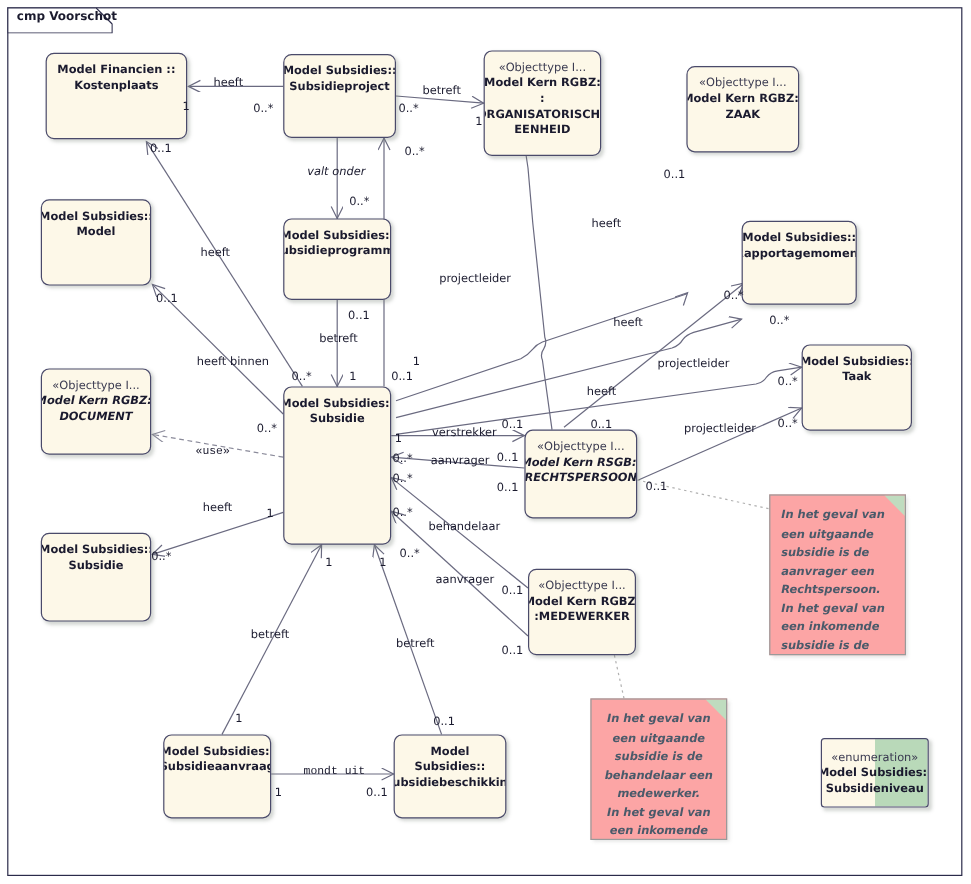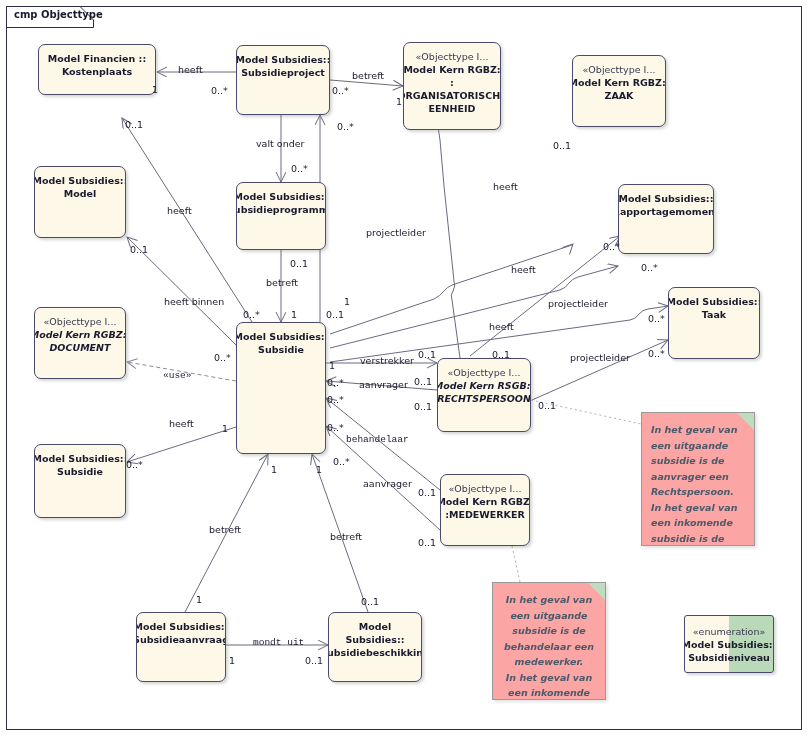--- a/index.html
+++ b/index.html
@@ -138,21 +138,21 @@
 <body>
 
 <div id="canvas">
 
   <div id="frame"></div>
   <div id="frame-tab">
     <svg width="88" height="22" viewBox="0 0 88 22">
       <path d="M0.5,0.5 L74,0.5 L87.5,14 L87.5,21.5 L0.5,21.5 Z" fill="#ffffff" stroke="#2b2b4a" stroke-width="1"></path>
     </svg>
   </div>
-  <div id="frame-tab-label">cmp Objecttype</div>
+  <div id="frame-tab-label">cmp Voorschot</div>
 
   <svg id="links" viewBox="0 0 809 737" xmlns="http://www.w3.org/2000/svg">
     <defs>
       <marker id="open-arrow" markerWidth="14" markerHeight="14" refX="11" refY="5" orient="auto" markerUnits="userSpaceOnUse">
         <path d="M1,0 L11,5 L1,10" fill="none" stroke="#6a6a80" stroke-width="1"></path>
       </marker>
       <marker id="open-arrow-dash" markerWidth="14" markerHeight="14" refX="11" refY="5" orient="auto" markerUnits="userSpaceOnUse">
         <path d="M1,0 L11,5 L1,10" fill="none" stroke="#8a8a9a" stroke-width="1"></path>
       </marker>
     </defs>
@@ -203,21 +203,21 @@
       <path d="M368,612 L312,454" marker-end="url(#open-arrow)"></path>
 
       <path d="M226,645 L328,645" marker-end="url(#open-arrow)"></path>
 
       <path d="M531,400 L641,424" stroke="#b0b0b0" stroke-dasharray="2,3"></path>
       <path d="M512,546 L520,582" stroke="#b0b0b0" stroke-dasharray="2,3"></path>
     </g>
   </svg>
 
   <div id="node-layer">
-      <div class="node wrapok" style="left: 38px; top: 44px; width: 118px; height: 51px;">
+      <div class="node wrapok" style="left: 38px; top: 44px; width: 118px; height: 72px;">
         <div class="ln">Model Financien ::</div>
         <div class="ln">Kostenplaats</div>
       </div>
       <div class="node" style="left: 236px; top: 45px; width: 94px; height: 70px;">
         <div class="ln">Model Subsidies::</div>
         <div class="ln">Subsidieproject</div>
       </div>
       <div class="node" style="left: 403px; top: 42px; width: 98px; height: 88px;">
         <div class="ln stereo">«Objecttype I...</div>
         <div class="ln">Model Kern RGBZ:</div>
@@ -297,21 +297,21 @@
     </div>
   <div id="label-layer">
       <div class="lbl" style="left: 178px; top: 64px;">heeft</div>
       <div class="lbl" style="left: 152px; top: 84px;">1</div>
       <div class="lbl" style="left: 211px; top: 85px;">0..*</div>
       <div class="lbl" style="left: 352px; top: 70px;">betreft</div>
       <div class="lbl" style="left: 332px; top: 85px;">0..*</div>
       <div class="lbl" style="left: 396px; top: 96px;">1</div>
       <div class="lbl" style="left: 125px; top: 119px;">0..1</div>
       <div class="lbl" style="left: 337px; top: 121px;">0..*</div>
-      <div class="lbl" style="left: 256px; top: 138px;">valt onder</div>
+      <div class="lbl" style="left: 256px; top: 138px; font-style: italic;">valt onder</div>
       <div class="lbl" style="left: 291px; top: 163px;">0..*</div>
       <div class="lbl" style="left: 167px; top: 205px;">heeft</div>
       <div class="lbl" style="left: 493px; top: 181px;">heeft</div>
       <div class="lbl" style="left: 553px; top: 140px;">0..1</div>
       <div class="lbl" style="left: 130px; top: 244px;">0..1</div>
       <div class="lbl" style="left: 366px; top: 227px;">projectleider</div>
       <div class="lbl" style="left: 603px; top: 241px;">0..*</div>
       <div class="lbl" style="left: 511px; top: 264px;">heeft</div>
       <div class="lbl" style="left: 641px; top: 262px;">0..*</div>
       <div class="lbl" style="left: 266px; top: 277px;">betreft</div>
@@ -333,21 +333,21 @@
       <div class="lbl" style="left: 327px; top: 377px;">0..*</div>
       <div class="lbl" style="left: 359px; top: 379px;">aanvrager</div>
       <div class="lbl" style="left: 414px; top: 376px;">0..1</div>
       <div class="lbl" style="left: 327px; top: 394px;">0..*</div>
       <div class="lbl" style="left: 414px; top: 401px;">0..1</div>
       <div class="lbl" style="left: 538px; top: 400px;">0..1</div>
       <div class="lbl" style="left: 163px; top: 370px; font-family: Liberation Mono, monospace;">«use»</div>
       <div class="lbl" style="left: 214px; top: 352px;">0..*</div>
       <div class="lbl" style="left: 169px; top: 418px;">heeft</div>
       <div class="lbl" style="left: 222px; top: 423px;">1</div>
-      <div class="lbl" style="left: 346px; top: 434px; font-family: Liberation Mono, monospace;">behandelaar</div>
+      <div class="lbl" style="left: 357px; top: 434px;">behandelaar</div>
       <div class="lbl" style="left: 327px; top: 422px;">0..*</div>
       <div class="lbl" style="left: 333px; top: 456px;">0..*</div>
       <div class="lbl" style="left: 126px; top: 459px;">0..*</div>
       <div class="lbl" style="left: 363px; top: 478px;">aanvrager</div>
       <div class="lbl" style="left: 418px; top: 487px;">0..1</div>
       <div class="lbl" style="left: 418px; top: 537px;">0..1</div>
       <div class="lbl" style="left: 271px; top: 464px;">1</div>
       <div class="lbl" style="left: 316px; top: 464px;">1</div>
       <div class="lbl" style="left: 209px; top: 524px;">betreft</div>
       <div class="lbl" style="left: 330px; top: 531px;">betreft</div>

